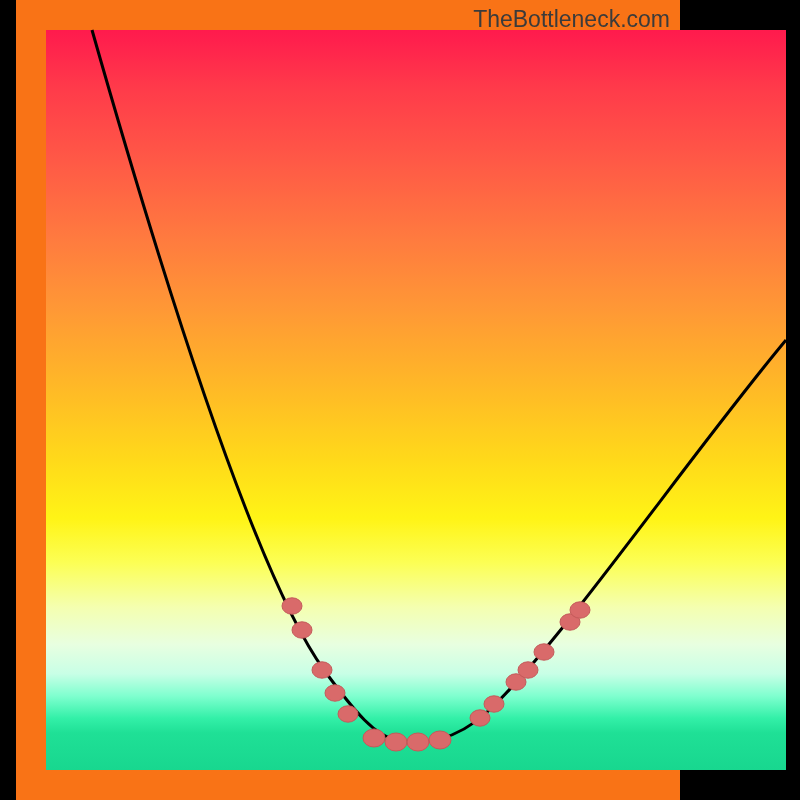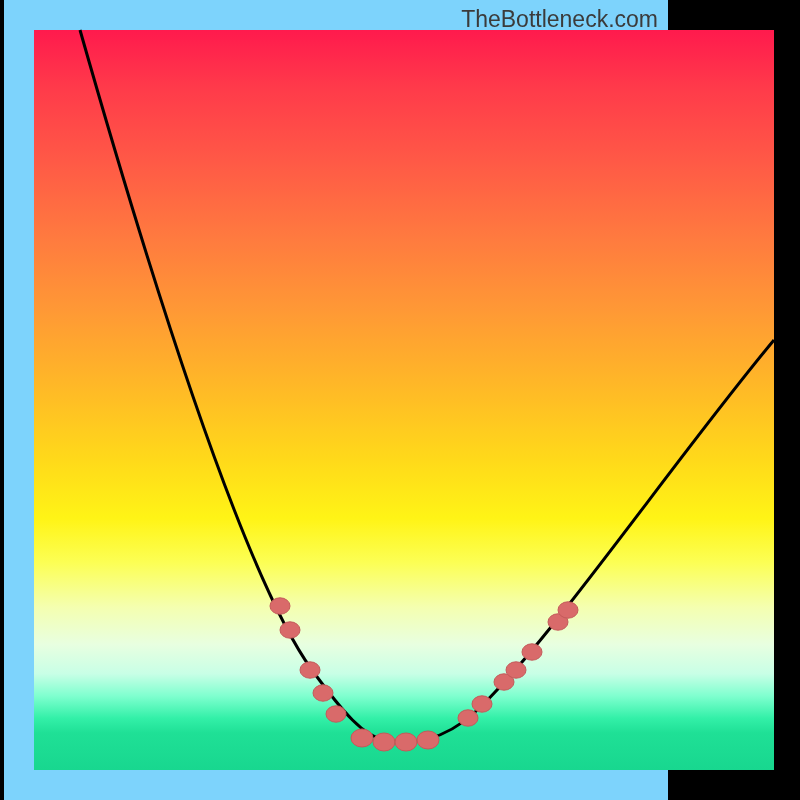--- a/index.html
+++ b/index.html
@@ -6,25 +6,25 @@
     margin: 0;
     padding: 0;
     width: 800px;
     height: 800px;
     background: #000;
     overflow: hidden;
     font-family: Arial, Helvetica, sans-serif;
   }
   .frame {
     position: absolute;
-    left: 4px;
+    left: 16px;
     top: 0;
     width: 664px;
     height: 800px;
-    background: #7dd3fc;
+    background: #f97316;
   }
   .plot {
     position: absolute;
     left: 30px;
     top: 30px;
     width: 740px;
     height: 740px;
     background: linear-gradient(to bottom,
       #ff1a4d 0%,
       #ff3b4a 8%,

